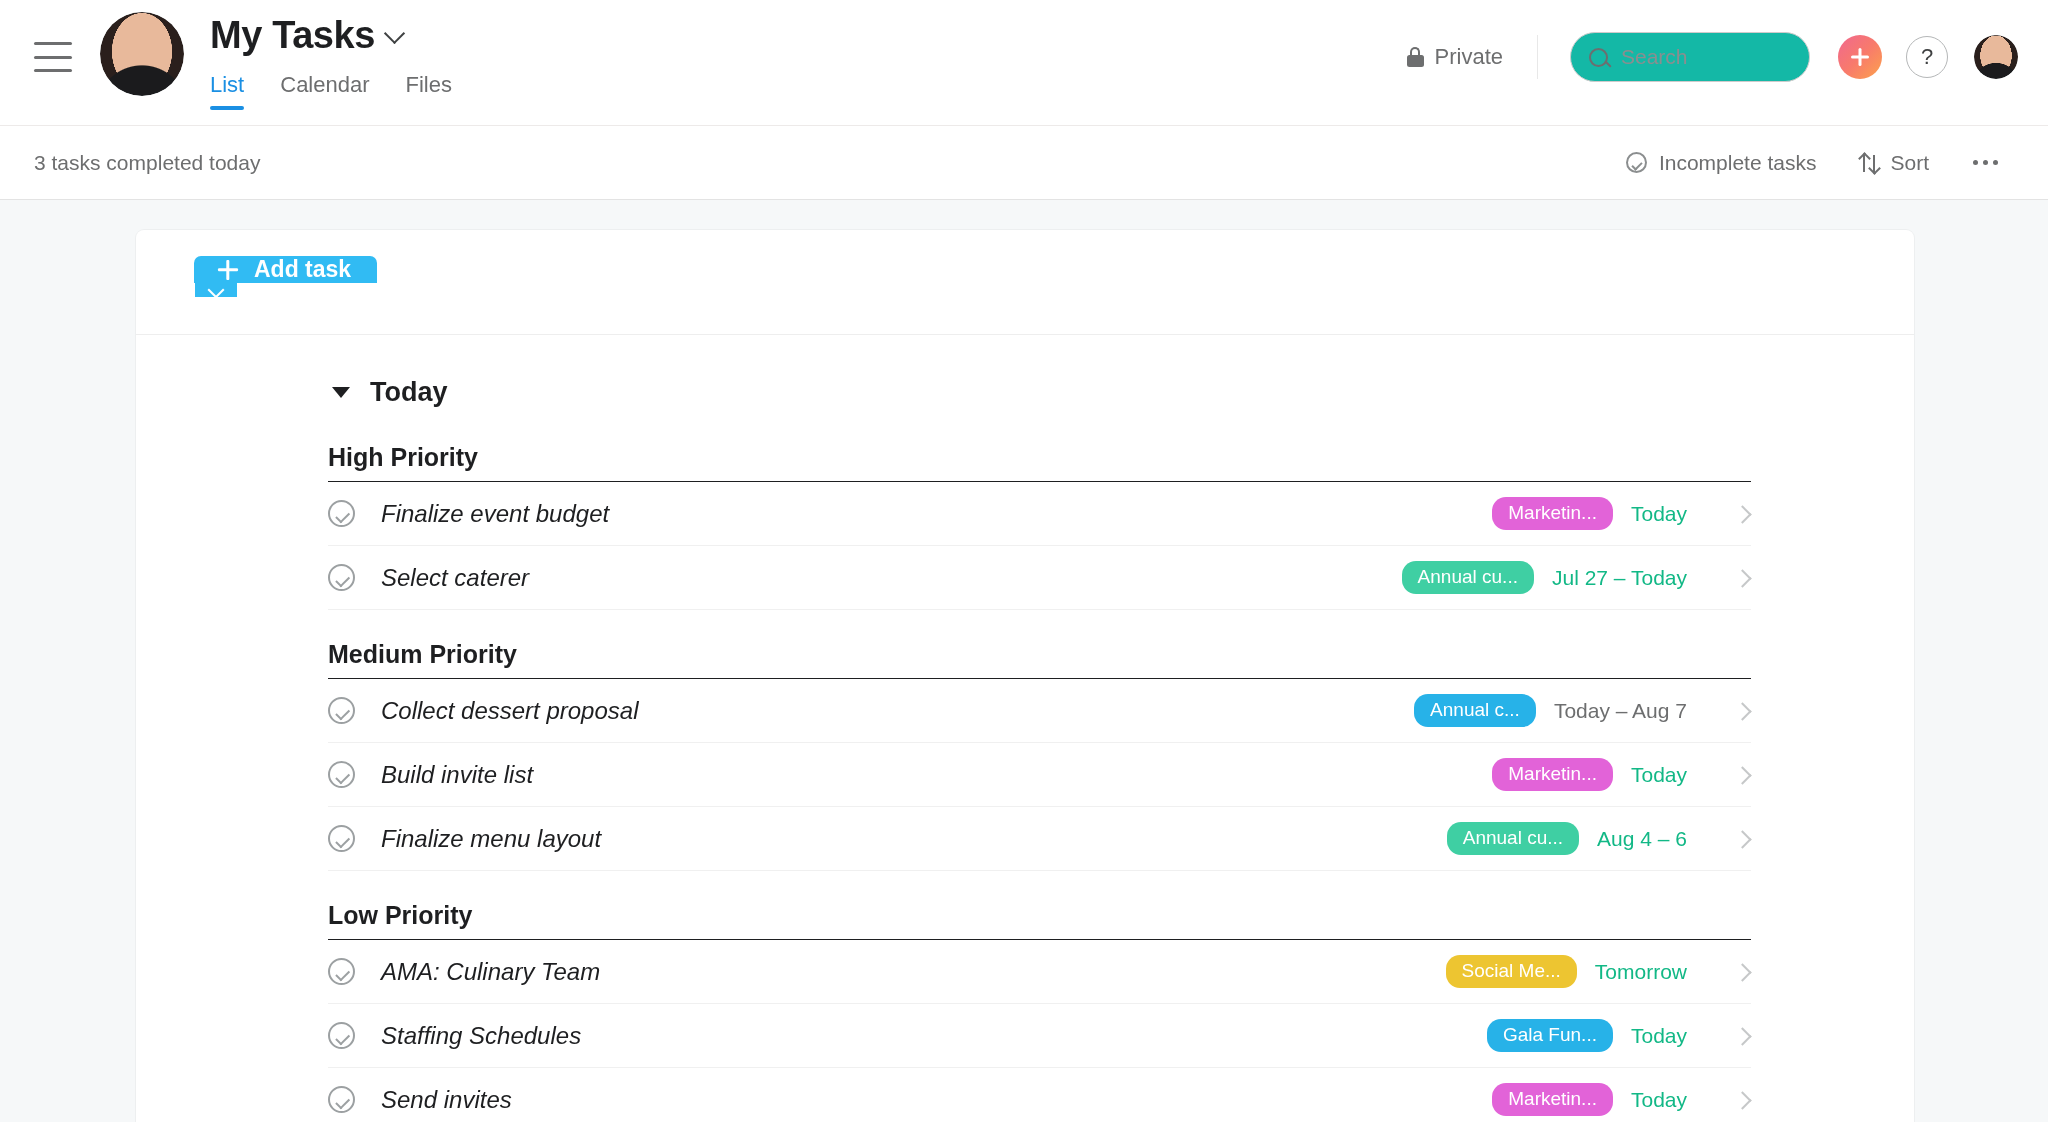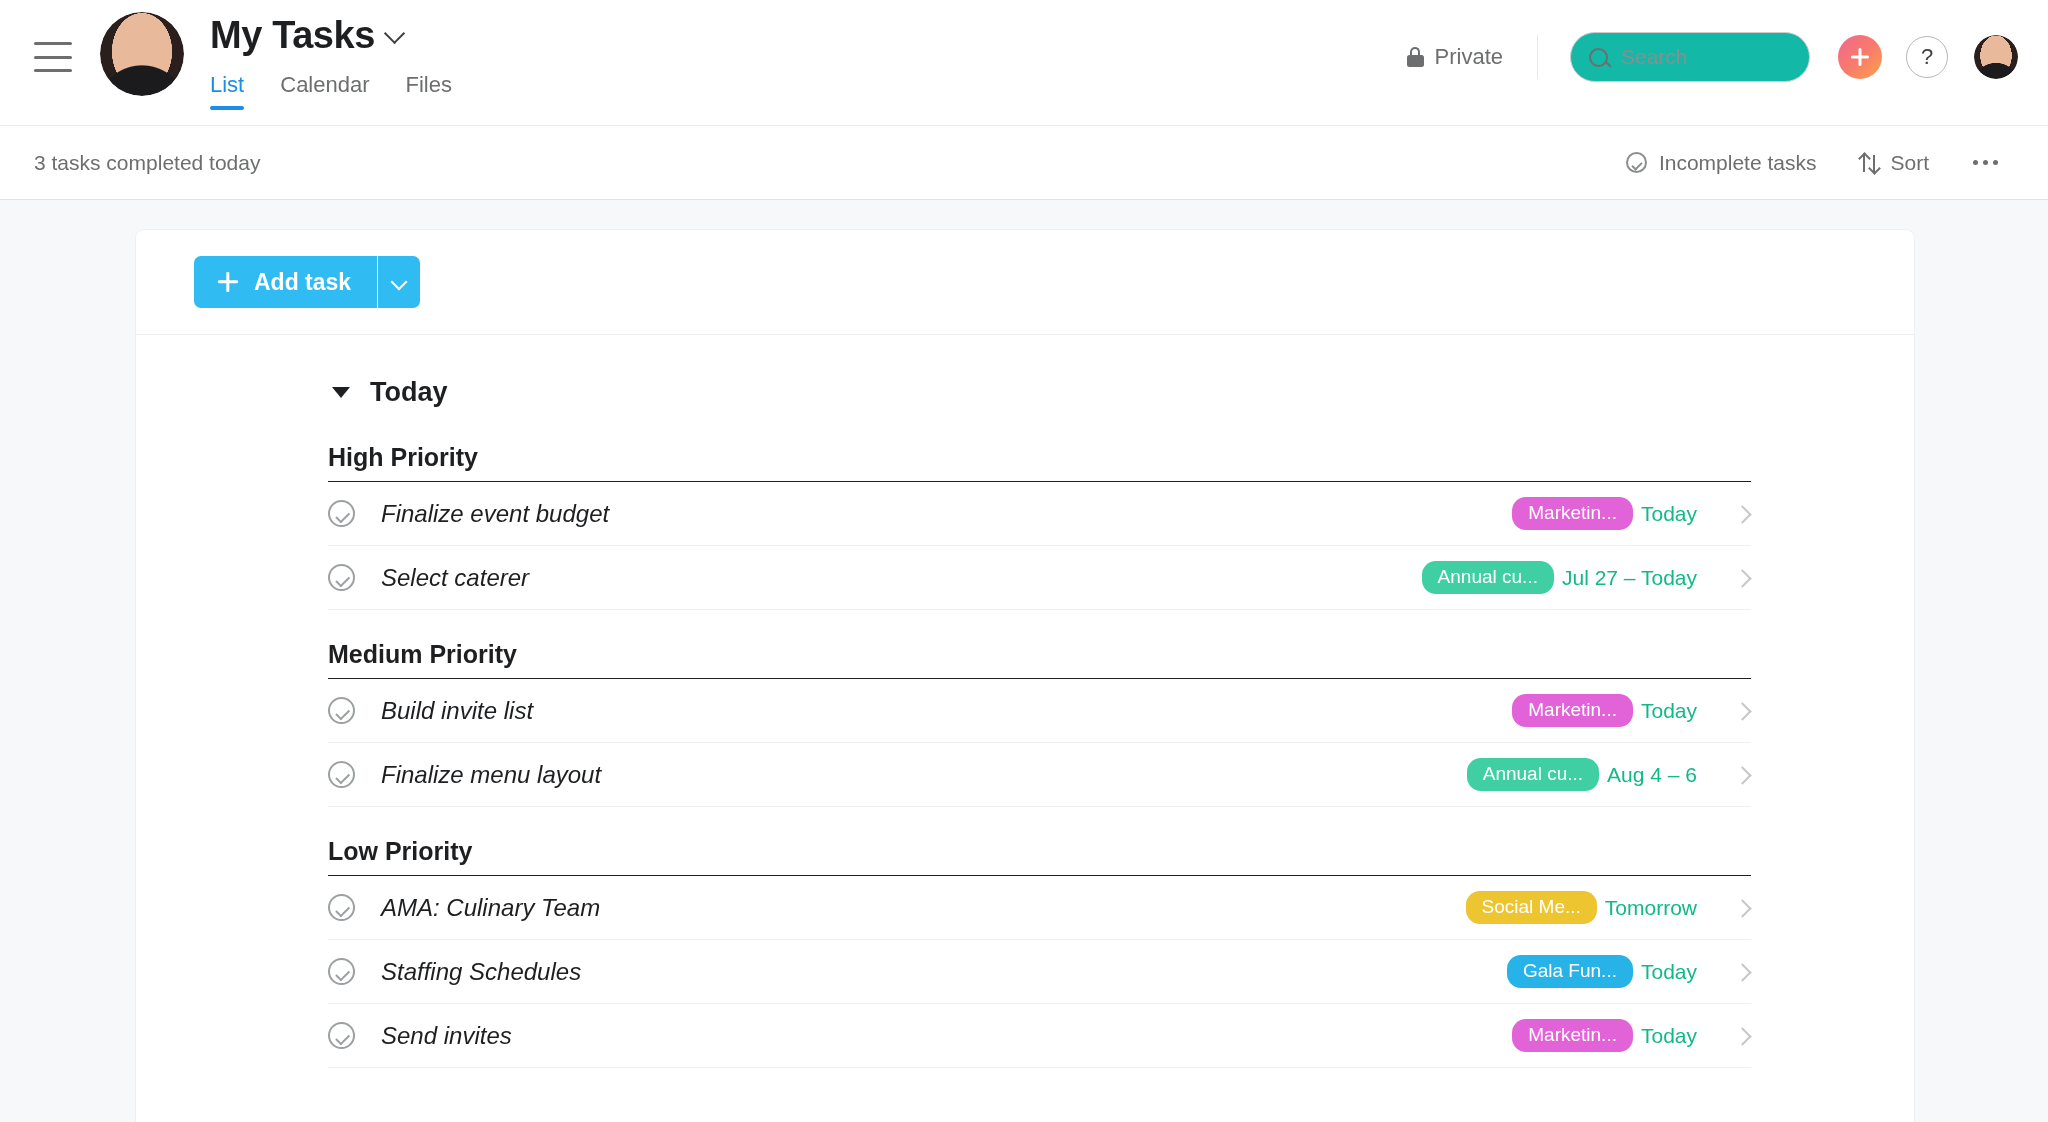--- a/index.html
+++ b/index.html
@@ -336,20 +336,21 @@
     align-items: center;
     padding-left: 58px;
     border-bottom: 1px solid #eeeeee;
   }
   .addtask {
     display: flex;
     height: 52px;
     border-radius: 7px;
     overflow: hidden;
     cursor: pointer;
+    flex-direction: column;
   }
   .addtask-main {
     background: #31bbf3;
     color: #fff;
     font-size: 23px;
     font-weight: bold;
     display: flex;
     align-items: center;
     gap: 16px;
     padding: 0 26px 0 24px;
@@ -444,21 +445,21 @@
   .task-name {
     font-size: 24px;
     color: #1e1f21;
     white-space: nowrap;
     font-style: italic;
   }
   .task-meta {
     margin-left: auto;
     display: flex;
     align-items: center;
-    gap: 8px;
+    gap: 18px;
   }
   .proj-tag {
     color: #fff;
     font-size: 19px;
     padding: 5px 16px 6px;
     border-radius: 14px;
     white-space: nowrap;
     line-height: 1.15;
   }
   .due-date {
@@ -606,20 +607,29 @@
       <span class="task-name">Select caterer</span>
       <span class="task-meta">
         <span class="proj-tag" style="background:#3fcfa3">Annual cu...</span>
         <span class="due-date" style="color:#12b886">Jul 27 – Today</span>
         <span class="row-chevron"></span>
       </span>
     </div>
 
     <div class="section-head">Medium Priority</div>
 
+    <div class="task-row">
+      <span class="task-check"></span>
+      <span class="task-name">Collect dessert proposal</span>
+      <span class="task-meta">
+        <span class="proj-tag" style="background:#27b2e8">Annual c...</span>
+        <span class="due-date" style="color:#6d6e6f">Today – Aug 7</span>
+        <span class="row-chevron"></span>
+      </span>
+    </div>
 
     <div class="task-row">
       <span class="task-check"></span>
       <span class="task-name">Build invite list</span>
       <span class="task-meta">
         <span class="proj-tag" style="background:#e263d8">Marketin...</span>
         <span class="due-date" style="color:#12b886">Today</span>
         <span class="row-chevron"></span>
       </span>
     </div>

